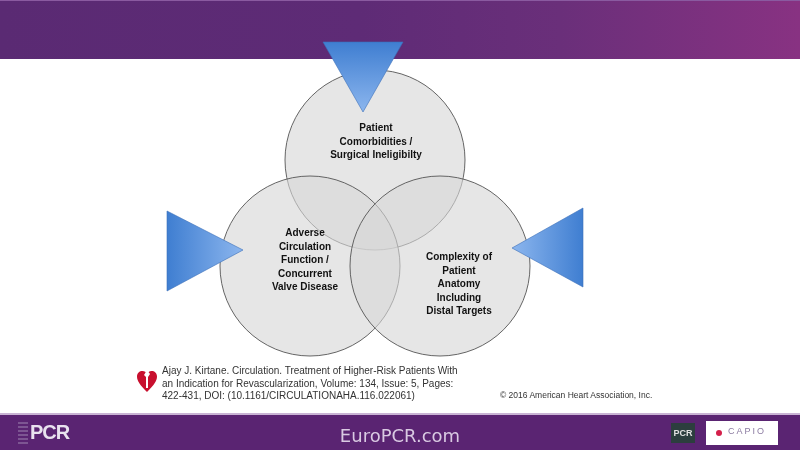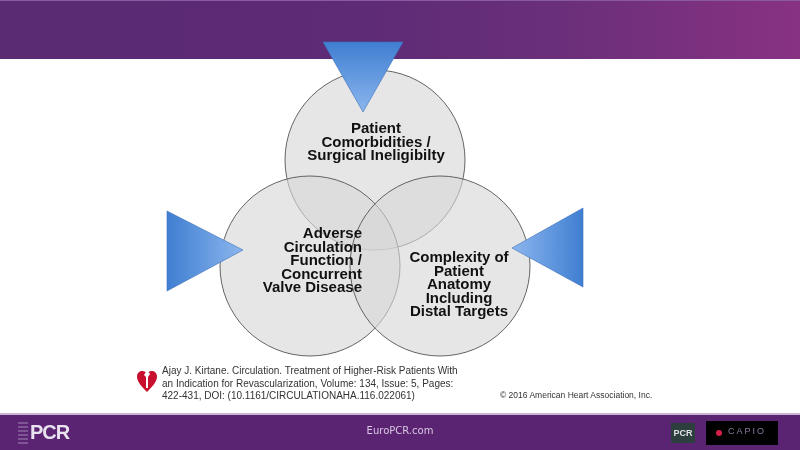--- a/index.html
+++ b/index.html
@@ -1,30 +1,30 @@
 <!DOCTYPE html>
 <html><head>
 <meta charset="utf-8">
 <style>
   html, body { margin: 0; padding: 0; }
   body { width: 800px; height: 450px; position: relative; overflow: hidden; background: #ffffff; font-family: "Liberation Sans", sans-serif; }
   .top-band { position: absolute; left: 0; top: 0; width: 800px; height: 58px;
     background: linear-gradient(90deg, #5a2a73 0%, #5e2b76 45%, #6a2f7a 70%, #883282 100%);
     border-top: 1px solid #8a5aa0; }
   .bottom-band { position: absolute; left: 0; top: 413px; width: 800px; height: 37px; background: #5a2472; border-top: 2px solid #c9b3d4; }
-  .footer-site { position: absolute; left: 0; width: 800px; top: 10px; text-align: center; color: #d9c9e2; font-family: "DejaVu Sans", sans-serif; font-size: 10px; }
+  .footer-site { position: absolute; left: 0; width: 800px; top: 10px; text-align: center; color: #d9c9e2; font-family: "DejaVu Sans", sans-serif; font-size: 18px; }
   .pcr-logo-left { position: absolute; left: 16px; top: 4px; width: 62px; height: 28px; }
   .pcr-logo-left .stripes { position: absolute; left: 2px; top: 3px; width: 10px; height: 22px; background: repeating-linear-gradient(180deg, #8c6aa0 0 2px, transparent 2px 4px); opacity: .7; }
   .pcr-logo-left .txt { position: absolute; left: 14px; top: 2px; color: #e9e2ef; font-weight: bold; font-size: 20px; letter-spacing: -1px; filter: blur(0.6px); }
   .pcr-logo-right { position: absolute; left: 671px; top: 8px; width: 24px; height: 20px; background: #2c3e3e; color: #e0e0e0; font-size: 9px; font-weight: bold; text-align: center; line-height: 20px; filter: blur(0.4px); }
-  .capio-logo { position: absolute; left: 706px; top: 6px; width: 72px; height: 24px; background: #000000; }
+  .capio-logo { position: absolute; left: 706px; top: 6px; width: 72px; height: 24px; background: #ffffff; }
   .capio-logo .dot { position: absolute; left: 10px; top: 9px; width: 6px; height: 6px; border-radius: 50%; background: #d41f4a; }
   .capio-logo .txt { position: absolute; left: 22px; top: 5px; font-size: 9px; color: #8a7aa0; letter-spacing: 2px; filter: blur(0.5px); }
   svg.diagram { position: absolute; left: 0; top: 0; }
-  .label { position: absolute; text-align: center; font-weight: bold; color: #111; font-size: 15px; line-height: 13.5px; }
+  .label { position: absolute; text-align: center; font-weight: bold; color: #111; font-size: 10px; line-height: 13.5px; }
   .citation { position: absolute; left: 162px; top: 365px; width: 300px; font-size: 10px; line-height: 12.5px; color: #333; }
   .copyright { position: absolute; left: 500px; top: 390px; font-size: 8.5px; color: #333; }
   .aha-logo { position: absolute; left: 136px; top: 366px; width: 22px; height: 28px; }
 </style>
 </head>
 <body>
 
 <div class="top-band"></div>
 
 <svg class="diagram" width="800" height="450">
@@ -50,21 +50,21 @@
   <polygon points="323,42 403,42 363,112" fill="url(#gDown)" stroke="#3a6fb8" stroke-width="0.6"></polygon>
   <polygon points="167,211 167,291 243,250" fill="url(#gRight)" stroke="#3a6fb8" stroke-width="0.6"></polygon>
   <polygon points="583,208 583,287 512,248" fill="url(#gLeft)" stroke="#3a6fb8" stroke-width="0.6"></polygon>
 </svg>
 
 <div class="label" style="left:300px; top:121px; width:152px;" id="lbl-top">
     <div>Patient</div>
     <div>Comorbidities /</div>
     <div>Surgical Ineligibilty</div>
   </div>
-<div class="label" style="left:232px; top:226px; width:130px;text-align:right;" id="lbl-left">
+<div class="label" style="left:240px; top:226px; width:130px;" id="lbl-left">
     <div>Adverse</div>
     <div>Circulation</div>
     <div>Function /</div>
     <div>Concurrent</div>
     <div>Valve Disease</div>
   </div>
 <div class="label" style="left:404px; top:234px; width:110px;margin-top:16px;" id="lbl-right">
     <div>Complexity of</div>
     <div>Patient</div>
     <div>Anatomy</div>

